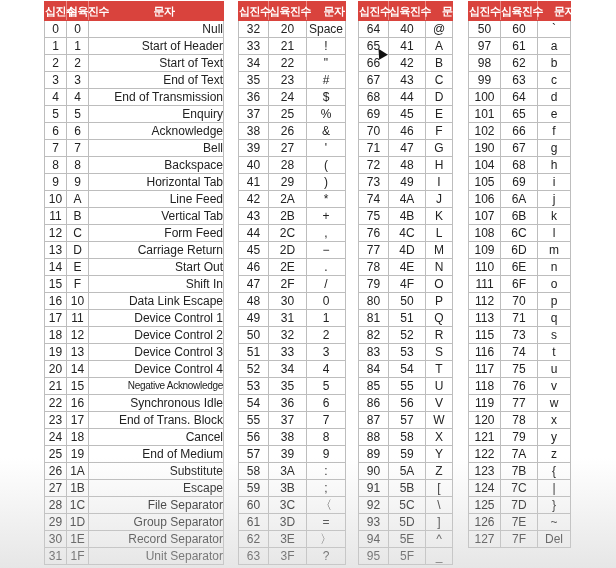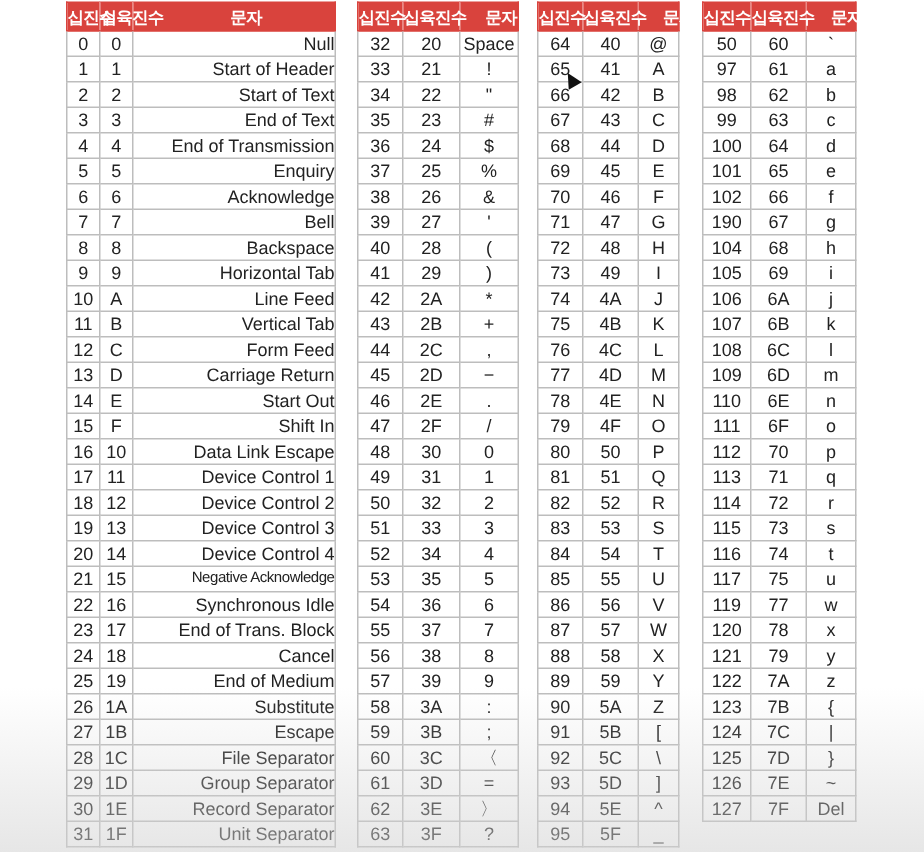--- a/index.html
+++ b/index.html
@@ -674,38 +674,38 @@
         <td>112</td>
         <td>70</td>
         <td>p</td>
       </tr>
       <tr>
         <td>113</td>
         <td>71</td>
         <td>q</td>
       </tr>
       <tr>
-        <td>114</td>
-        <td>72</td>
-        <td>r</td>
-      </tr>
-      <tr>
         <td>115</td>
         <td>73</td>
         <td>s</td>
       </tr>
       <tr>
         <td>116</td>
         <td>74</td>
         <td>t</td>
       </tr>
       <tr>
         <td>117</td>
         <td>75</td>
         <td>u</td>
+      </tr>
+      <tr>
+        <td>118</td>
+        <td>76</td>
+        <td>v</td>
       </tr>
       <tr>
         <td>119</td>
         <td>77</td>
         <td>w</td>
       </tr>
       <tr>
         <td>120</td>
         <td>78</td>
         <td>x</td>

